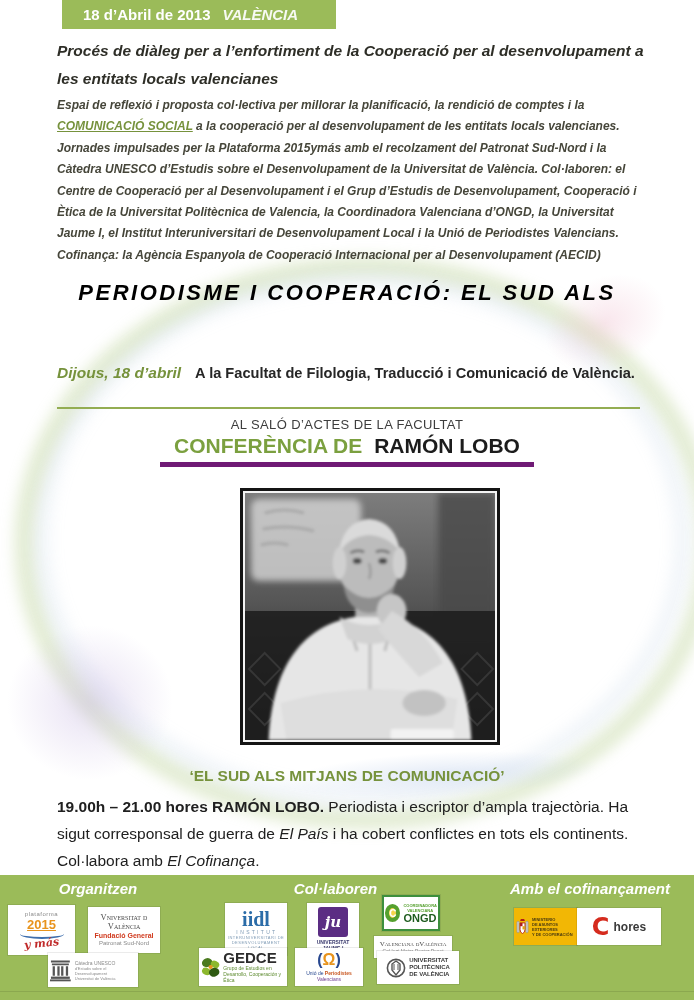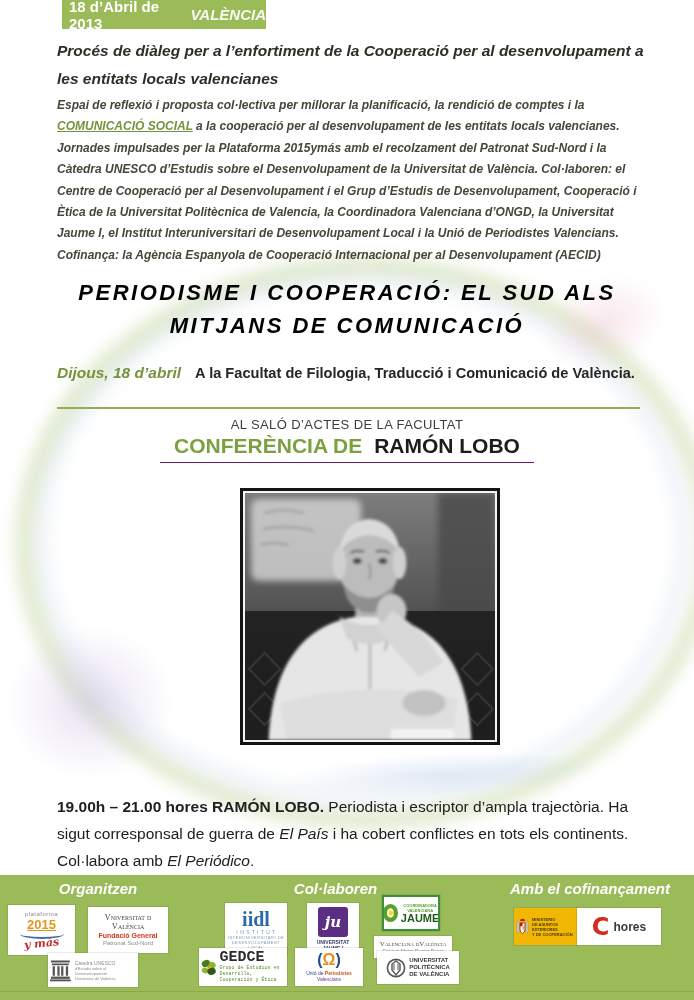--- a/index.html
+++ b/index.html
@@ -12,39 +12,39 @@
   .wm-ring2{left:34px;top:272px;width:628px;height:506px;border-radius:50%;
             border:14px solid rgba(150,180,210,0.16);filter:blur(8px);}
   .wm-pink{left:-25px;top:595px;width:230px;height:215px;
            background:radial-gradient(closest-side,rgba(203,188,228,0.45),rgba(203,188,228,0) 72%);}
   .wm-streak{left:515px;top:258px;width:180px;height:130px;transform:rotate(-24deg);
              background:radial-gradient(closest-side,rgba(236,178,198,0.32),rgba(236,178,198,0) 70%);}
   .wm-blue{left:230px;top:745px;width:420px;height:60px;transform:rotate(-3deg);
            background:radial-gradient(closest-side,rgba(160,185,225,0.30),rgba(160,185,225,0) 75%);}
   
   .z{position:absolute;z-index:2;}
-  .banner{left:62px;top:0;width:204px;height:29px;background:#9bbb59;color:#fff;
-          display:flex;align-items:center;padding-left:7px;box-sizing:border-box;
-          font-size:15px;font-weight:bold;gap:13px;}
+  .banner{left:62px;top:0;width:274px;height:29px;background:#9bbb59;color:#fff;
+          display:flex;align-items:center;padding-left:21px;box-sizing:border-box;
+          font-size:15px;font-weight:bold;}
   .banner .city{font-style:italic;font-weight:600;margin-left:12px;color:rgba(255,255,255,0.92);}
   .heading{left:57px;top:37px;width:592px;font-size:15.5px;font-weight:bold;font-style:italic;
            color:#2e2e27;line-height:28px;}
   .intro{left:57px;top:95px;width:586px;font-size:12px;font-weight:bold;font-style:italic;
          color:#46463a;line-height:21.4px;}
   .intro .hl{color:#76923c;text-decoration:underline;}
   .main-title{left:0;top:276px;width:694px;text-align:center;color:#000000;
               font-size:22px;font-weight:bold;font-style:italic;letter-spacing:2.5px;line-height:33px;}
   .event-line{left:57px;top:364px;width:590px;font-size:14.6px;white-space:nowrap;}
   .event-line .day{color:#76923c;font-weight:bold;font-style:italic;font-size:15.5px;margin-right:10px;}
   .event-line .venue{color:#262626;font-weight:bold;margin-top:8px;}
   .address{left:57px;top:387px;width:583px;text-align:right;color:#7f7f7f;font-size:13px;}
   .rule{left:57px;top:407px;width:583px;height:2px;background:#93ad52;}
   .hall{left:0;top:417px;width:694px;text-align:center;color:#3d3d3d;font-size:13px;letter-spacing:0.4px;}
   .conf{left:0;top:434px;width:694px;text-align:center;font-size:21px;font-weight:bold;}
-  .conf .inner{display:inline-block;border-bottom:1px solid #701a75;padding:0 14px 4px 14px;}
+  .conf .inner{display:inline-block;border-bottom:5px solid #701a75;padding:0 14px 4px 14px;}
   .conf .label{color:#7ba03f;}
   .conf .speaker{color:#1c1c1c;margin-left:6px;}
   .photo-frame{left:240px;top:488px;width:260px;height:257px;background:#141414;
                padding:3px;box-sizing:border-box;}
   .photo-inner{width:100%;height:100%;border:2px solid #f4f4f4;box-sizing:border-box;
                background:#3c3c3c;overflow:hidden;}
   .photo-inner svg{display:block;width:100%;height:100%;}
   .quote{left:0;top:767px;width:694px;text-align:center;color:#76923c;font-size:15.5px;font-weight:bold;}
   .desc{left:57px;top:793px;width:588px;font-size:15.5px;color:#202020;line-height:27px;}
   .desc .b{font-weight:bold;}
@@ -123,21 +123,20 @@
     <span>18 d’Abril de 2013</span>
     <span class="city">VALÈNCIA</span>
   </div>
 
   <div class="z heading">Procés de diàleg per a l’enfortiment de la Cooperació per al desenvolupament a les entitats locals valencianes</div>
 
   <div class="z intro"><span>Espai de reflexió i proposta col·lectiva per millorar la planificació, la rendició de comptes i la </span><span class="hl">COMUNICACIÓ SOCIAL</span><span> a la cooperació per al desenvolupament de les entitats locals valencianes. Jornades impulsades per la Plataforma 2015ymás amb el recolzament del Patronat Sud-Nord i la Càtedra UNESCO d’Estudis sobre el Desenvolupament de la Universitat de València. Col·laboren: el Centre de Cooperació per al Desenvolupament i el Grup d’Estudis de Desenvolupament, Cooperació i Ètica de la Universitat Politècnica de Valencia, la Coordinadora Valenciana d’ONGD, la Universitat Jaume I, el Institut Interuniversitari de Desenvolupament Local i la Unió de Periodistes Valencians. Cofinança: la Agència Espanyola de Cooperació Internacional per al Desenvolupament (AECID)</span></div>
 
   <div class="z main-title">
     <div>PERIODISME I COOPERACIÓ: EL SUD ALS</div>
-    <div>MITJANS DE COMUNICACIÓ</div>
   </div>
 
   <div class="z event-line">
     <span class="day">Dijous, 18 d’abril</span>
     <span class="venue">A la Facultat de Filologia, Traducció i Comunicació de València.</span>
   </div>
 
   <div class="z rule"></div>
 
   <div class="z hall">AL SALÓ D’ACTES DE LA FACULTAT</div>
@@ -193,38 +192,39 @@
           <ellipse cx="149" cy="118" rx="15" ry="17" fill="#c6c6c6"></ellipse>
           <path d="M149,118 q34,18 52,52 l-24,14 q-26,-28 -42,-48 Z" fill="#d8d8d8"></path>
           <path d="M36,210 q90,-26 180,-4 l-6,41 l-168,0 Z" fill="#dedede"></path>
           <ellipse cx="182" cy="210" rx="22" ry="13" fill="#c2c2c2"></ellipse>
           <rect x="148" y="236" width="64" height="11" rx="2" fill="#f2f2f2"></rect>
         </g>
       </svg>
     </div>
   </div>
 
-
-  <div class="z desc"><span class="b">19.00h – 21.00 hores  RAMÓN LOBO.</span><span> Periodista i escriptor d’ampla trajectòria. Ha sigut corresponsal de guerra de </span><span class="i">El País</span><span> i ha cobert conflictes en tots els continents. Col·labora amb </span><span class="i">El Periódico</span><span>.</span></div>
+  <div class="z quote">‘EL SUD ALS MITJANS DE COMUNICACIÓ’</div>
+
+  <div class="z desc"><span class="b">19.00h – 21.00 hores  RAMÓN LOBO.</span><span> Periodista i escriptor d’ampla trajectòria. Ha sigut corresponsal de guerra de </span><span class="i">El País</span><span> i ha cobert conflictes en tots els continents. Col·labora amb </span><span class="i">El Cofinança</span><span>.</span></div>
 
   <div class="z footer">
     <div class="footer-seam"></div>
 
     <div class="fh" style="left:28px;top:5px;width:140px;">Organitzen</div>
     <div class="fh" style="left:258px;top:5px;width:155px;">Col·laboren</div>
     <div class="fh" style="left:494px;top:5px;width:192px;">Amb el cofinançament</div>
 
     <div class="lg lg-plat" style="left:8px;top:30px;width:67px;height:50px;">
       <span class="top">plataforma</span>
       <span class="year">2015</span>
       <span class="swoosh"></span>
       <span class="script">y más</span>
     </div>
 
-    <div class="lg lg-uv" style="left:88px;top:32px;width:80px;height:46px;">
+    <div class="lg lg-uv" style="left:88px;top:32px;width:72px;height:46px;">
       <span class="name">Vniversitat d València</span>
       <span class="fg">Fundació General</span>
       <span class="ps t6">Patronat Sud-Nord</span>
     </div>
 
     <div class="lg lg-unesco" style="left:48px;top:78px;width:90px;height:34px;">
       <svg width="22" height="24" viewBox="0 0 22 24">
         <path d="M1,3 h20 M2,6 h18" stroke="#555" stroke-width="2"></path>
         <path d="M4,8 v10 M9,8 v10 M13,8 v10 M18,8 v10" stroke="#555" stroke-width="2.4"></path>
         <rect x="1" y="19" width="20" height="2.4" fill="#555"></rect>
@@ -246,30 +246,30 @@
 
     <div class="lg lg-jaume" style="left:307px;top:28px;width:52px;height:52px;">
       <span class="sq">ju</span>
       <span class="nm t5">UNIVERSITAT JAUME·I</span>
     </div>
 
     <div class="lg lg-ongd" style="left:382px;top:20px;width:58px;height:36px;">
       <span class="c">C</span>
       <span style="display:flex;flex-direction:column;align-items:flex-start;">
         <span class="hd t4">COORDINADORA VALENCIANA</span>
-        <span class="ac">JAUME</span>
+        <span class="ac">ONGD</span>
       </span>
     </div>
 
     <div class="lg lg-uvc" style="left:374px;top:61px;width:78px;height:22px;">
       <span class="nm">Valenciana dValència</span>
       <span class="sub t5">Col·legi Major Rector Peset</span>
     </div>
 
-    <div class="lg lg-gedce" style="left:199px;top:73px;width:88px;height:38px;font-family:Liberation Mono, monospace;">
+    <div class="lg lg-gedce" style="left:199px;top:73px;width:88px;height:38px;">
       <svg width="22" height="24" viewBox="0 0 22 24">
         <ellipse cx="7" cy="7" rx="6" ry="5" fill="#4a7a1e" transform="rotate(-20 7 7)"></ellipse>
         <ellipse cx="16" cy="9" rx="5" ry="4" fill="#8cb82e" transform="rotate(25 16 9)"></ellipse>
         <ellipse cx="6" cy="17" rx="5" ry="4" fill="#8cb82e" transform="rotate(20 6 17)"></ellipse>
         <ellipse cx="15" cy="18" rx="6" ry="5" fill="#2f5a12" transform="rotate(-15 15 18)"></ellipse>
         <circle cx="11" cy="12" r="2.4" fill="#e8931c"></circle>
       </svg>
       <span class="txt">
         <span class="ac">GEDCE</span>
         <span class="sub t5">Grupo de Estudios en</span>

